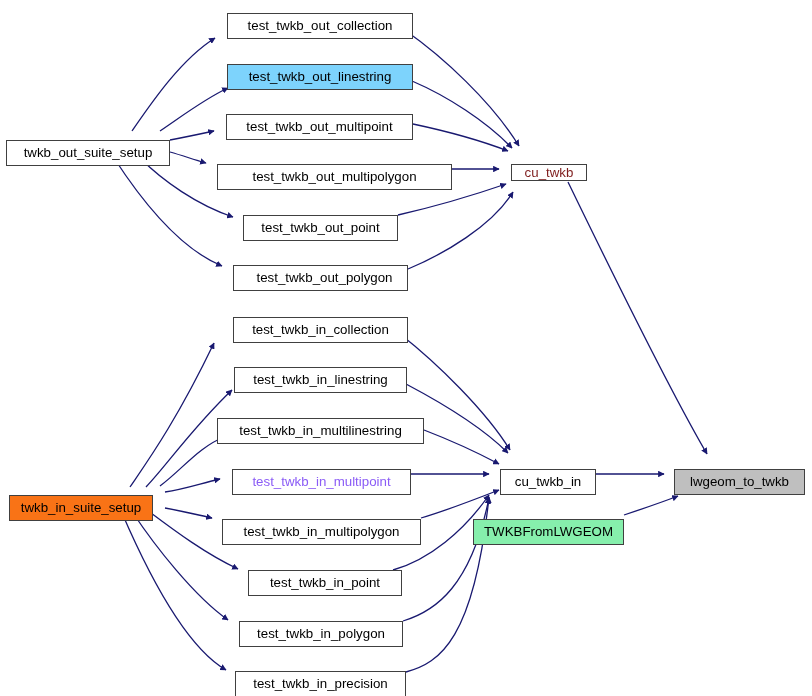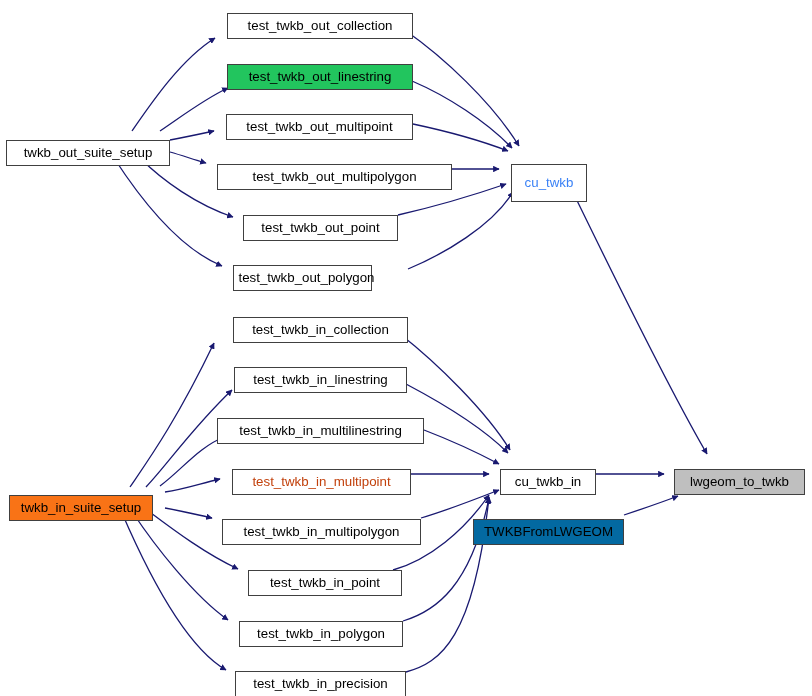--- a/index.html
+++ b/index.html
@@ -91,69 +91,69 @@
       </g>
   </svg>
 
   <div id="node-group">
       <div class="node" style="left: 6px; top: 132px; width: 164px; height: 26px; border-color: rgb(64, 64, 64); background: rgb(255, 255, 255); color: rgb(0, 0, 0);">
         <span class="node-label">twkb_out_suite_setup</span>
       </div>
       <div class="node" style="left: 227px; top: 5px; width: 186px; height: 26px; border-color: rgb(64, 64, 64); background: rgb(255, 255, 255); color: rgb(0, 0, 0);">
         <span class="node-label">test_twkb_out_collection</span>
       </div>
-      <div class="node" style="left: 227px; top: 56px; width: 186px; height: 26px; border-color: rgb(64, 64, 64); background: #22c55e; color: rgb(0, 0, 0);">
+      <div class="node" style="left: 227px; top: 56px; width: 186px; height: 26px; border-color: rgb(64, 64, 64); background: #7dd3fc; color: rgb(0, 0, 0);">
         <span class="node-label">test_twkb_out_linestring</span>
       </div>
       <div class="node" style="left: 226px; top: 106px; width: 187px; height: 26px; border-color: rgb(64, 64, 64); background: rgb(255, 255, 255); color: rgb(0, 0, 0);">
         <span class="node-label">test_twkb_out_multipoint</span>
       </div>
       <div class="node" style="left: 217px; top: 156px; width: 235px; height: 26px; border-color: rgb(64, 64, 64); background: rgb(255, 255, 255); color: rgb(0, 0, 0);">
         <span class="node-label">test_twkb_out_multipolygon</span>
       </div>
       <div class="node" style="left: 243px; top: 207px; width: 155px; height: 26px; border-color: rgb(64, 64, 64); background: rgb(255, 255, 255); color: rgb(0, 0, 0);">
         <span class="node-label">test_twkb_out_point</span>
       </div>
-      <div class="node" style="left: 233px; top: 257px; width: 139px; height: 26px; border-color: rgb(64, 64, 64); background: rgb(255, 255, 255); color: rgb(0, 0, 0); padding-left: 8px;">
+      <div class="node" style="left: 233px; top: 257px; width: 175px; height: 26px; border-color: rgb(64, 64, 64); background: rgb(255, 255, 255); color: rgb(0, 0, 0); padding-left: 8px;">
         <span class="node-label">test_twkb_out_polygon</span>
       </div>
-      <div class="node" style="left: 511px; top: 156px; width: 76px; height: 38px; border-color: rgb(64, 64, 64); background: rgb(255, 255, 255); color: #3b82f6;">
+      <div class="node" style="left: 511px; top: 156px; width: 76px; height: 17px; border-color: rgb(64, 64, 64); background: rgb(255, 255, 255); color: #7f1d1d;">
         <span class="node-label">cu_twkb</span>
       </div>
       <div class="node" style="left: 9px; top: 487px; width: 144px; height: 26px; border-color: rgb(64, 64, 64); background: #f97316; color: rgb(0, 0, 0);">
         <span class="node-label">twkb_in_suite_setup</span>
       </div>
       <div class="node" style="left: 233px; top: 309px; width: 175px; height: 26px; border-color: rgb(64, 64, 64); background: rgb(255, 255, 255); color: rgb(0, 0, 0);">
         <span class="node-label">test_twkb_in_collection</span>
       </div>
       <div class="node" style="left: 234px; top: 359px; width: 173px; height: 26px; border-color: rgb(64, 64, 64); background: rgb(255, 255, 255); color: rgb(0, 0, 0);">
         <span class="node-label">test_twkb_in_linestring</span>
       </div>
       <div class="node" style="left: 217px; top: 410px; width: 207px; height: 26px; border-color: rgb(64, 64, 64); background: rgb(255, 255, 255); color: rgb(0, 0, 0);">
         <span class="node-label">test_twkb_in_multilinestring</span>
       </div>
-      <div class="node" style="left: 232px; top: 461px; width: 179px; height: 26px; border-color: rgb(64, 64, 64); background: rgb(255, 255, 255); color: #c2410c;">
+      <div class="node" style="left: 232px; top: 461px; width: 179px; height: 26px; border-color: rgb(64, 64, 64); background: rgb(255, 255, 255); color: #8b5cf6;">
         <span class="node-label">test_twkb_in_multipoint</span>
       </div>
       <div class="node" style="left: 222px; top: 511px; width: 199px; height: 26px; border-color: rgb(64, 64, 64); background: rgb(255, 255, 255); color: rgb(0, 0, 0);">
         <span class="node-label">test_twkb_in_multipolygon</span>
       </div>
       <div class="node" style="left: 248px; top: 562px; width: 154px; height: 26px; border-color: rgb(64, 64, 64); background: rgb(255, 255, 255); color: rgb(0, 0, 0);">
         <span class="node-label">test_twkb_in_point</span>
       </div>
       <div class="node" style="left: 239px; top: 613px; width: 164px; height: 26px; border-color: rgb(64, 64, 64); background: rgb(255, 255, 255); color: rgb(0, 0, 0);">
         <span class="node-label">test_twkb_in_polygon</span>
       </div>
       <div class="node" style="left: 235px; top: 663px; width: 171px; height: 26px; border-color: rgb(64, 64, 64); background: rgb(255, 255, 255); color: rgb(0, 0, 0);">
         <span class="node-label">test_twkb_in_precision</span>
       </div>
       <div class="node" style="left: 500px; top: 461px; width: 96px; height: 26px; border-color: rgb(64, 64, 64); background: rgb(255, 255, 255); color: rgb(0, 0, 0);">
         <span class="node-label">cu_twkb_in</span>
       </div>
-      <div class="node" style="left: 473px; top: 511px; width: 151px; height: 26px; border-color: rgb(64, 64, 64); background: #0369a1; color: rgb(0, 0, 0);">
+      <div class="node" style="left: 473px; top: 511px; width: 151px; height: 26px; border-color: rgb(64, 64, 64); background: #86efac; color: rgb(0, 0, 0);">
         <span class="node-label">TWKBFromLWGEOM</span>
       </div>
       <div class="node highlight" style="left: 674px; top: 461px; width: 131px; height: 26px; border-color: rgb(64, 64, 64); background: rgb(191, 191, 191); color: rgb(0, 0, 0);">
         <span class="node-label">lwgeom_to_twkb</span>
       </div>
     </div>
 
 </div>
 
 </body></html>

